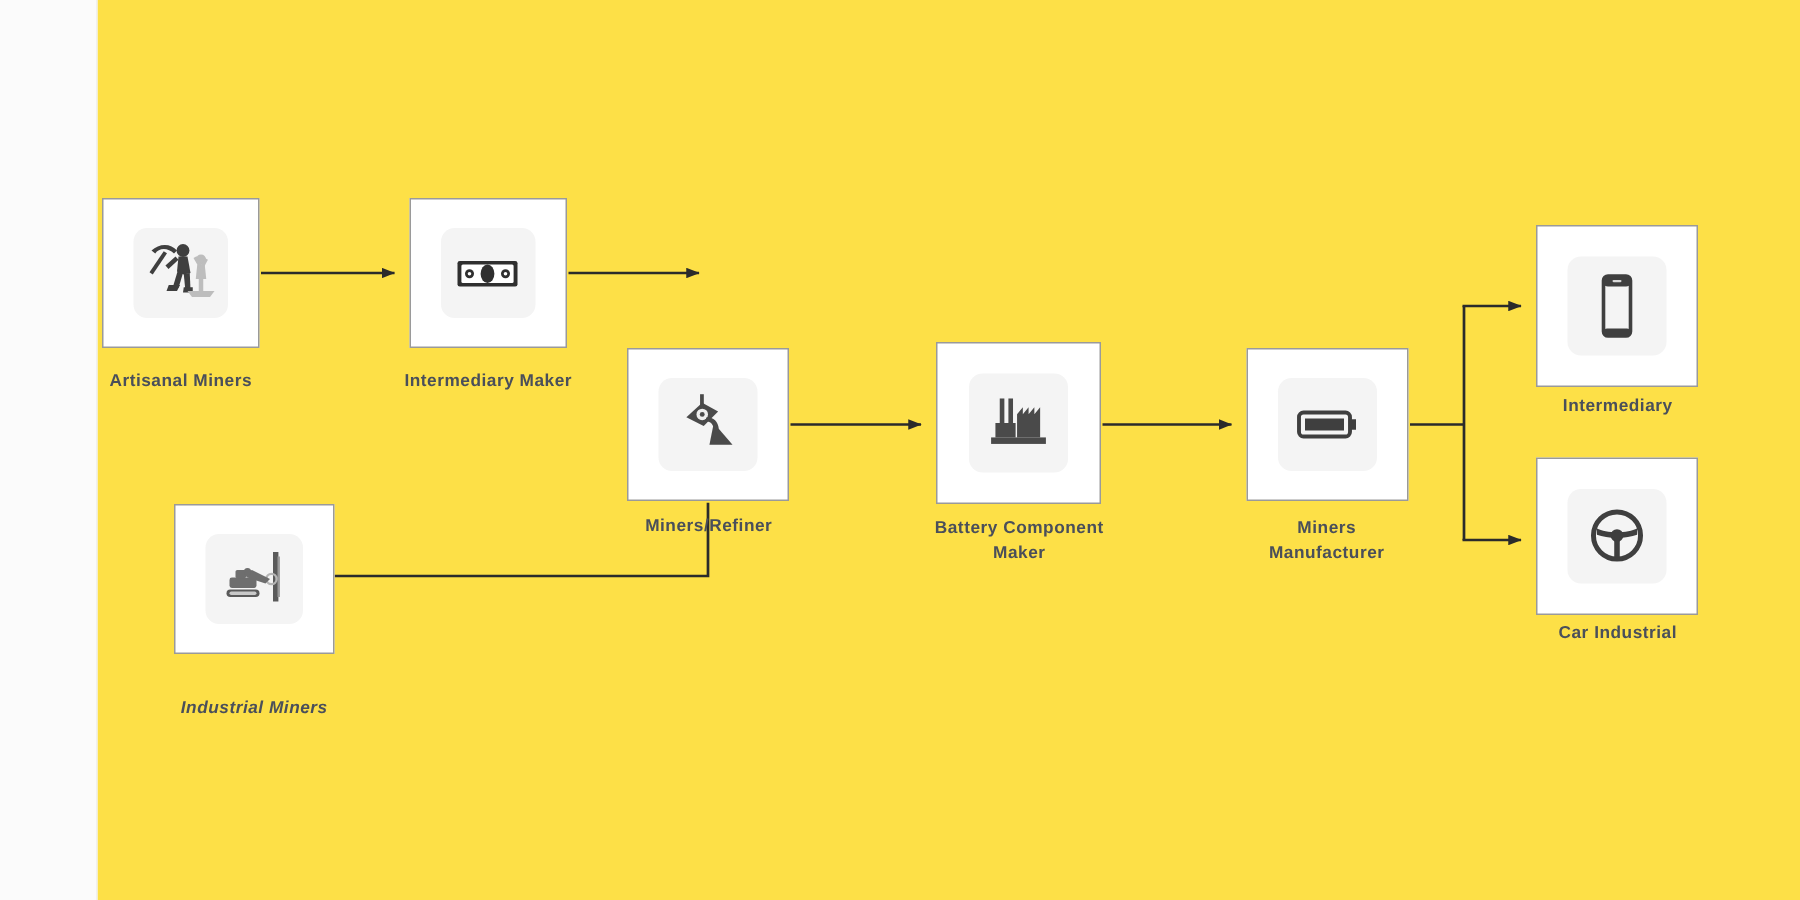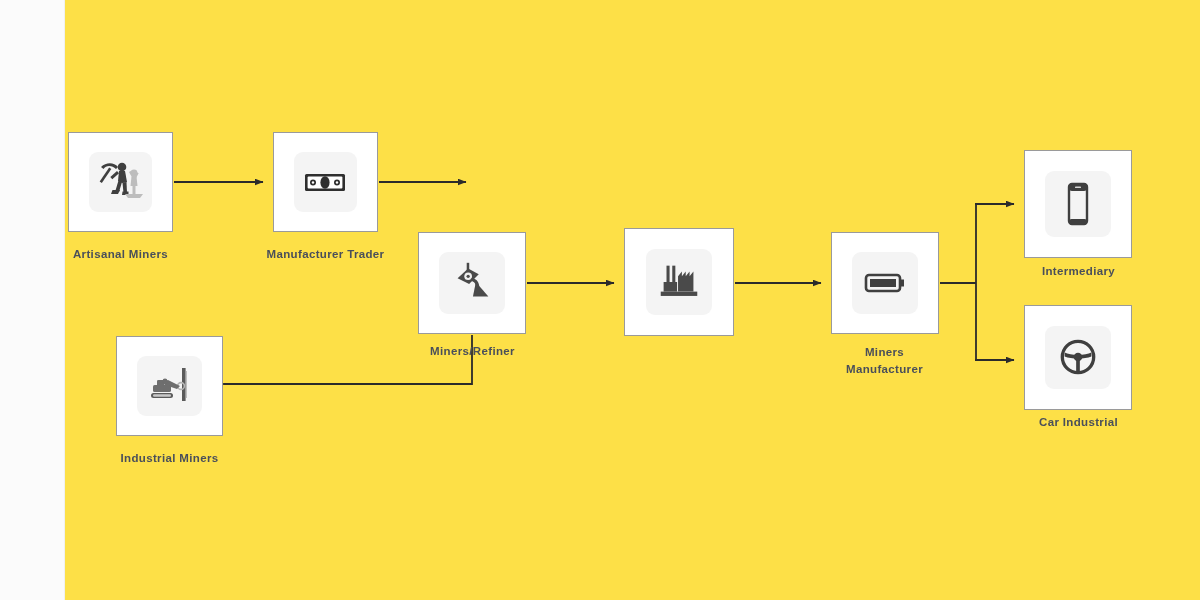--- a/index.html
+++ b/index.html
@@ -153,21 +153,21 @@
         <rect x="6" y="18" width="40" height="17" rx="1.5" fill="#2f2f2f"></rect>
         <rect x="8.6" y="20.4" width="34.8" height="12.2" rx="1" fill="#ffffff"></rect>
         <ellipse cx="26" cy="26.5" rx="4.6" ry="6.2" fill="#2f2f2f"></ellipse>
         <circle cx="14" cy="26.5" r="3" fill="#2f2f2f"></circle>
         <circle cx="14" cy="26.5" r="1.2" fill="#ffffff"></circle>
         <circle cx="38" cy="26.5" r="3" fill="#2f2f2f"></circle>
         <circle cx="38" cy="26.5" r="1.2" fill="#ffffff"></circle>
       </svg>
     </div>
   </div>
-  <div class="node-label" style="left:243px; top:246px; width:165px;">Manufacturer Trader</div>
+  <div class="node-label" style="left:243px; top:246px; width:165px;">Intermediary Maker</div>
 
   <div class="node" style="left:418px; top:232px; width:108px; height:102px;">
     <div class="node-icon-pad">
       <svg width="50" height="50" viewBox="0 0 52 52">
         <g fill="#4a4a4a">
           <rect x="20.5" y="5" width="2.6" height="12"></rect>
           <path d="M22 11 L33 17 L23 27 L11 21 Z"></path>
           <circle cx="22" cy="19" r="4" fill="#efefef"></circle>
           <circle cx="22" cy="19" r="1.7" fill="#4a4a4a"></circle>
           <path d="M25 21 C30 21, 33 24, 33.5 29 L30 29 C29.5 25.5, 27.5 23.8, 24 23.8 Z"></path>
@@ -188,35 +188,37 @@
           <path d="M17 22 L24 20 L36 26 L33 29 L21 25 Z"></path>
           <rect x="9" y="25" width="18" height="7" rx="1.6"></rect>
           <rect x="13" y="20" width="7" height="5.5" rx="1.2"></rect>
           <circle cx="21" cy="21" r="2.4"></circle>
           <rect x="7" y="33" width="22" height="5" rx="2.5" fill="#5a5a5a"></rect>
           <rect x="9" y="34.3" width="18" height="2.4" rx="1.2" fill="#c9c9c9"></rect>
         </g>
       </svg>
     </div>
   </div>
-  <div class="node-label" style="left:87px; top:450px; width:165px;">Industrial Miners</div>
+  <div class="node-label" style="left:87px; top:464px; width:165px;font-style:italic;">Industrial Miners</div>
 
   <div class="node" style="left:624px; top:228px; width:110px; height:108px;">
     <div class="node-icon-pad">
       <svg width="50" height="50" viewBox="0 0 52 52">
         <g fill="#4a4a4a">
           <rect x="13" y="9" width="3.2" height="22"></rect>
           <rect x="19" y="9" width="3.2" height="22"></rect>
           <path d="M25 20 L29 15 L29 20 L33 15 L33 20 L37 15 L37 20 L41 15 L41 36 L25 36 Z"></path>
           <path d="M10 26 L24 26 L24 36 L10 36 Z"></path>
           <rect x="7" y="36" width="38" height="4.5"></rect>
         </g>
       </svg>
     </div>
   </div>
+  <div class="node-label" style="left:597px; top:344px; width:165px;">Battery Component
+Maker</div>
 
   <div class="node" style="left:831px; top:232px; width:108px; height:102px;">
     <div class="node-icon-pad">
       <svg width="52" height="52" viewBox="0 0 52 52">
         <rect x="7" y="18" width="34" height="16" rx="3" fill="none" stroke="#3f3f3f" stroke-width="2.6"></rect>
         <rect x="11" y="22" width="26" height="8" fill="#3f3f3f"></rect>
         <path d="M41 22.5 L45 22.5 L45 29.5 L41 29.5 Z" fill="#3f3f3f"></path>
       </svg>
     </div>
   </div>

